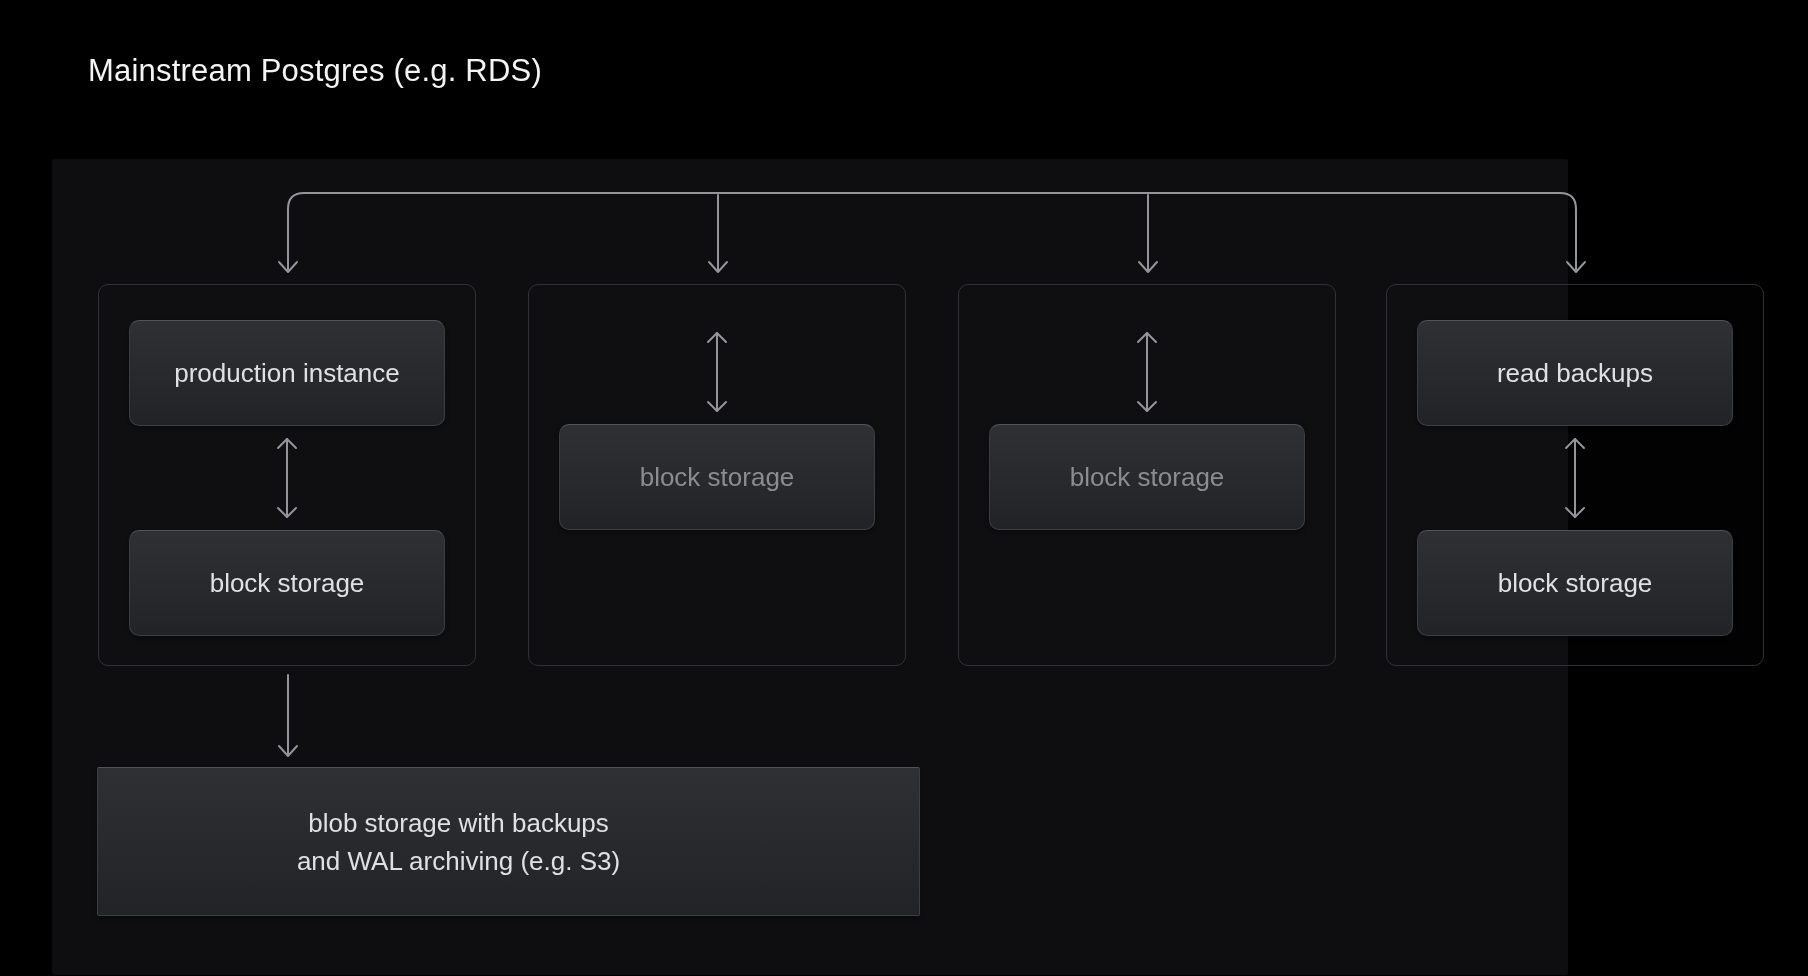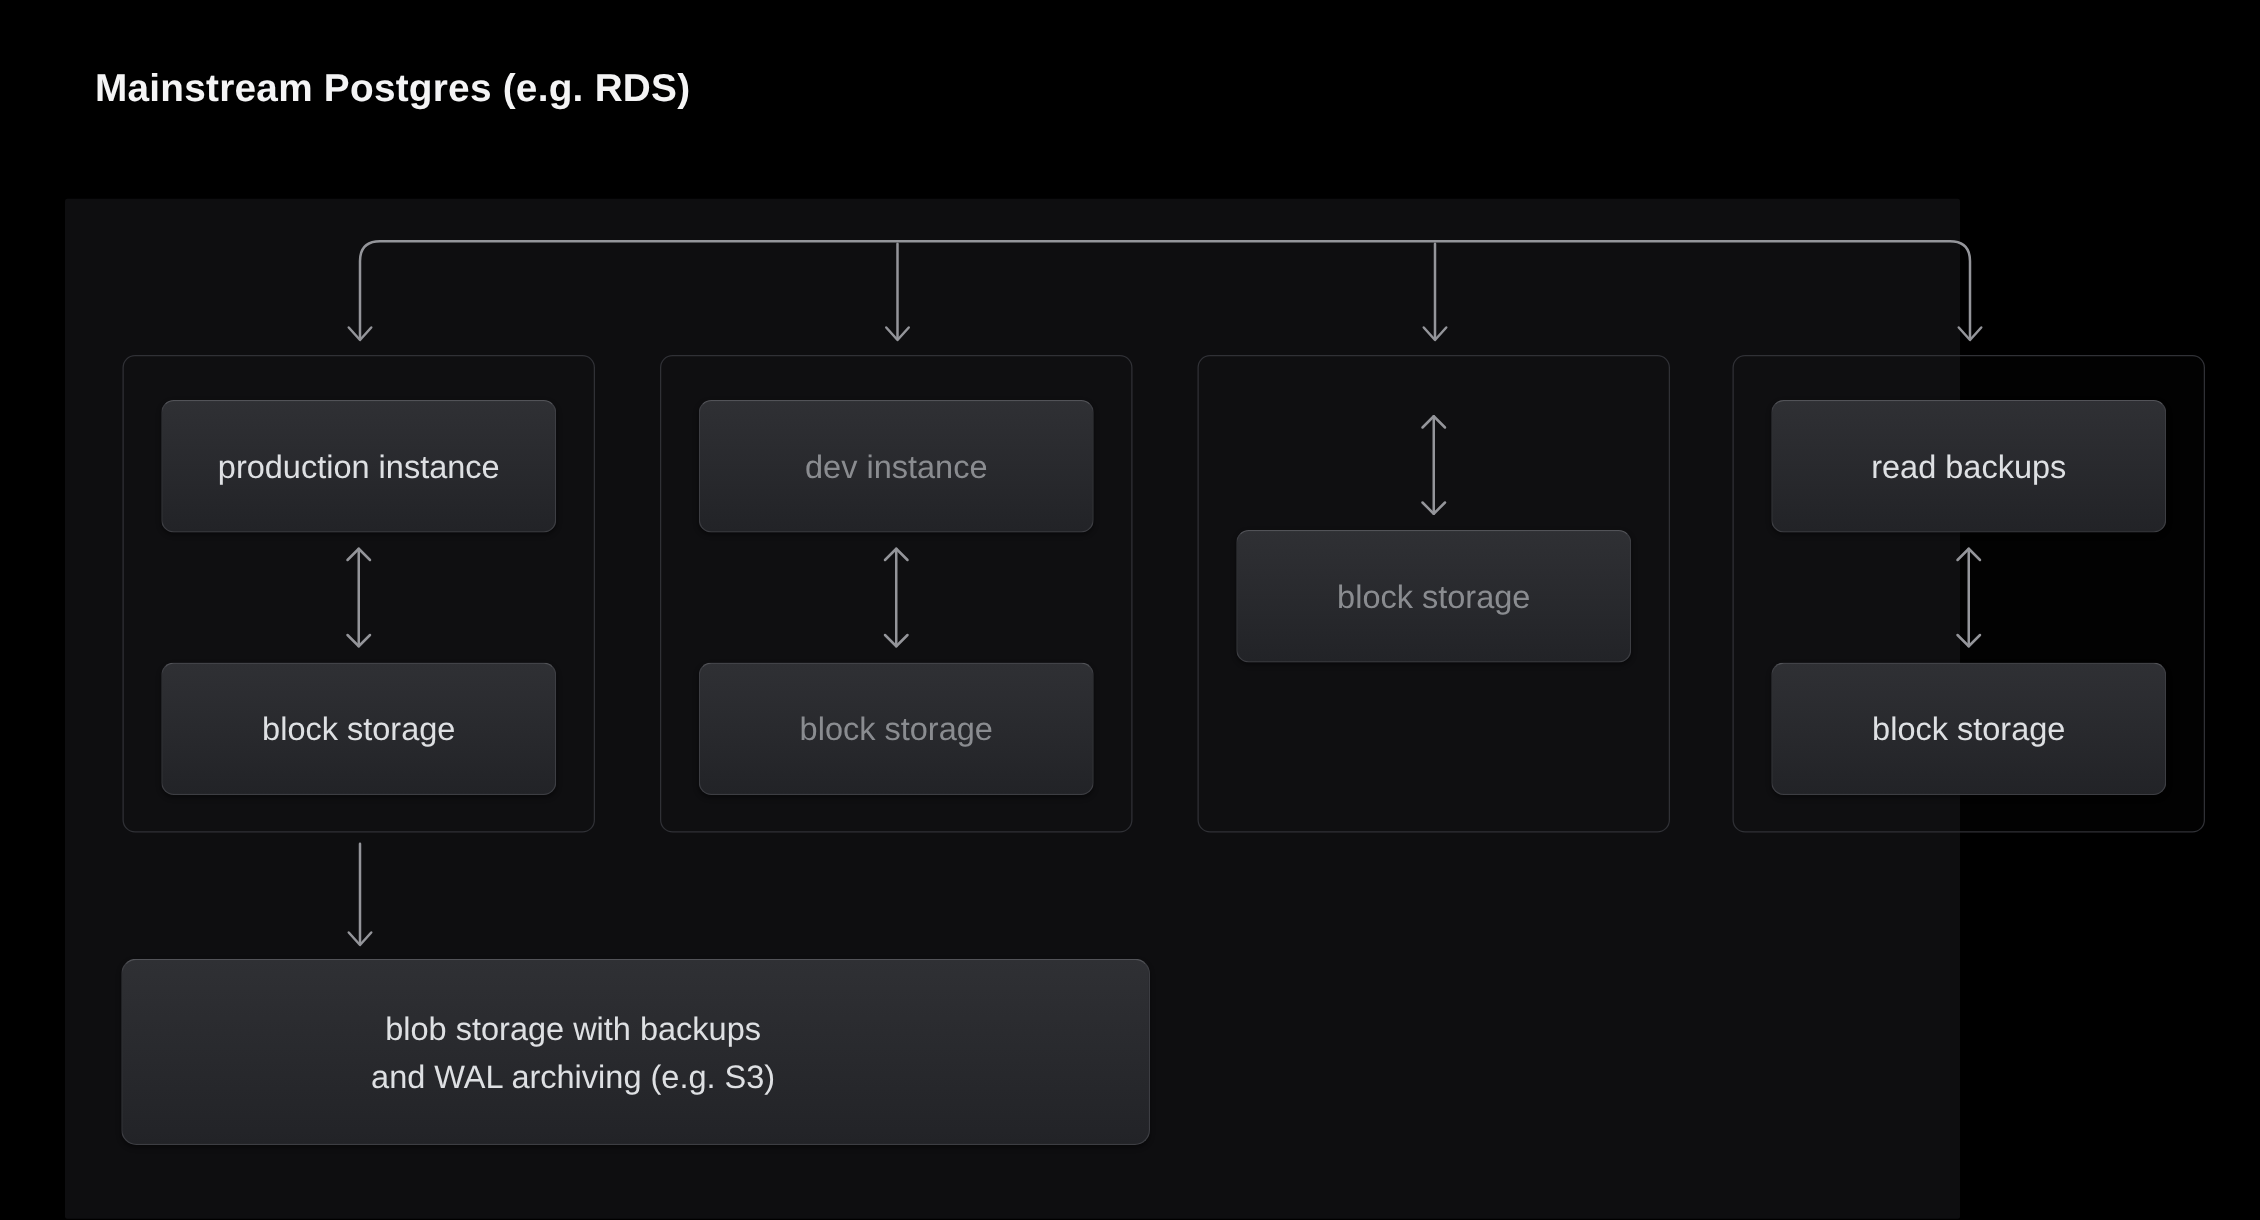--- a/index.html
+++ b/index.html
@@ -14,22 +14,22 @@
     --node-bg-top:#2f3034;
     --node-bg-mid:#28292d;
     --node-bg-bottom:#222327;
   }
   html,body{
     margin:0;padding:0;background:#000;
     width:1808px;height:976px;overflow:hidden;
     font-family:"Liberation Sans",sans-serif;
   }
   .page-title{
-    position:absolute;left:76px;top:52px;
-    font-size:31px;line-height:38px;font-weight:700;
+    position:absolute;left:88px;top:52px;
+    font-size:31px;line-height:38px;font-weight:400;
     color:var(--title-color);letter-spacing:.2px;
   }
   .canvas{
     position:absolute;left:52px;top:159px;
     width:1516px;height:816px;
     background:var(--canvas-bg);
     border-radius:2px;
   }
   .connector{
     position:absolute;left:0;top:0;width:1736px;height:816px;
@@ -60,21 +60,21 @@
   }
   .bright{color:var(--text-bright)}
   .dim{color:var(--text-dim)}
   .updown{display:block;height:104px;width:40px;margin:0;}
   .updown path{
     stroke:var(--arrow);stroke-width:2;fill:none;
     stroke-linecap:round;stroke-linejoin:round;
   }
   .blob{
     position:absolute;left:45px;top:608px;
-    width:823px;height:149px;border-radius:12px;
+    width:823px;height:149px;border-radius:2px;
     background:linear-gradient(180deg,var(--node-bg-top) 0%,var(--node-bg-mid) 55%,var(--node-bg-bottom) 100%);
     border:1px solid var(--node-border);
     border-top-color:var(--node-border-top);
     box-shadow:0 2px 4px rgba(0,0,0,.4);
     box-sizing:border-box;
     display:flex;flex-direction:column;align-items:center;justify-content:center;
     padding-right:100px;
     font-size:26px;line-height:38px;
   }
 </style>
@@ -104,21 +104,20 @@
     <div class="node bright">production instance</div>
     <svg class="updown" viewBox="0 0 40 104">
       <path d="M20 13 V91"></path>
         <path d="M11 22 L20 13 L29 22"></path>
         <path d="M11 82 L20 91 L29 82"></path>
     </svg>
     <div class="node bright">block storage</div>
   </div>
 
   <div class="group g2">
-    <div class="node dim">dev instance</div>
     <svg class="updown" viewBox="0 0 40 104">
       <path d="M20 13 V91"></path>
         <path d="M11 22 L20 13 L29 22"></path>
         <path d="M11 82 L20 91 L29 82"></path>
     </svg>
     <div class="node dim">block storage</div>
   </div>
 
   <div class="group g3">
     <svg class="updown" viewBox="0 0 40 104">

